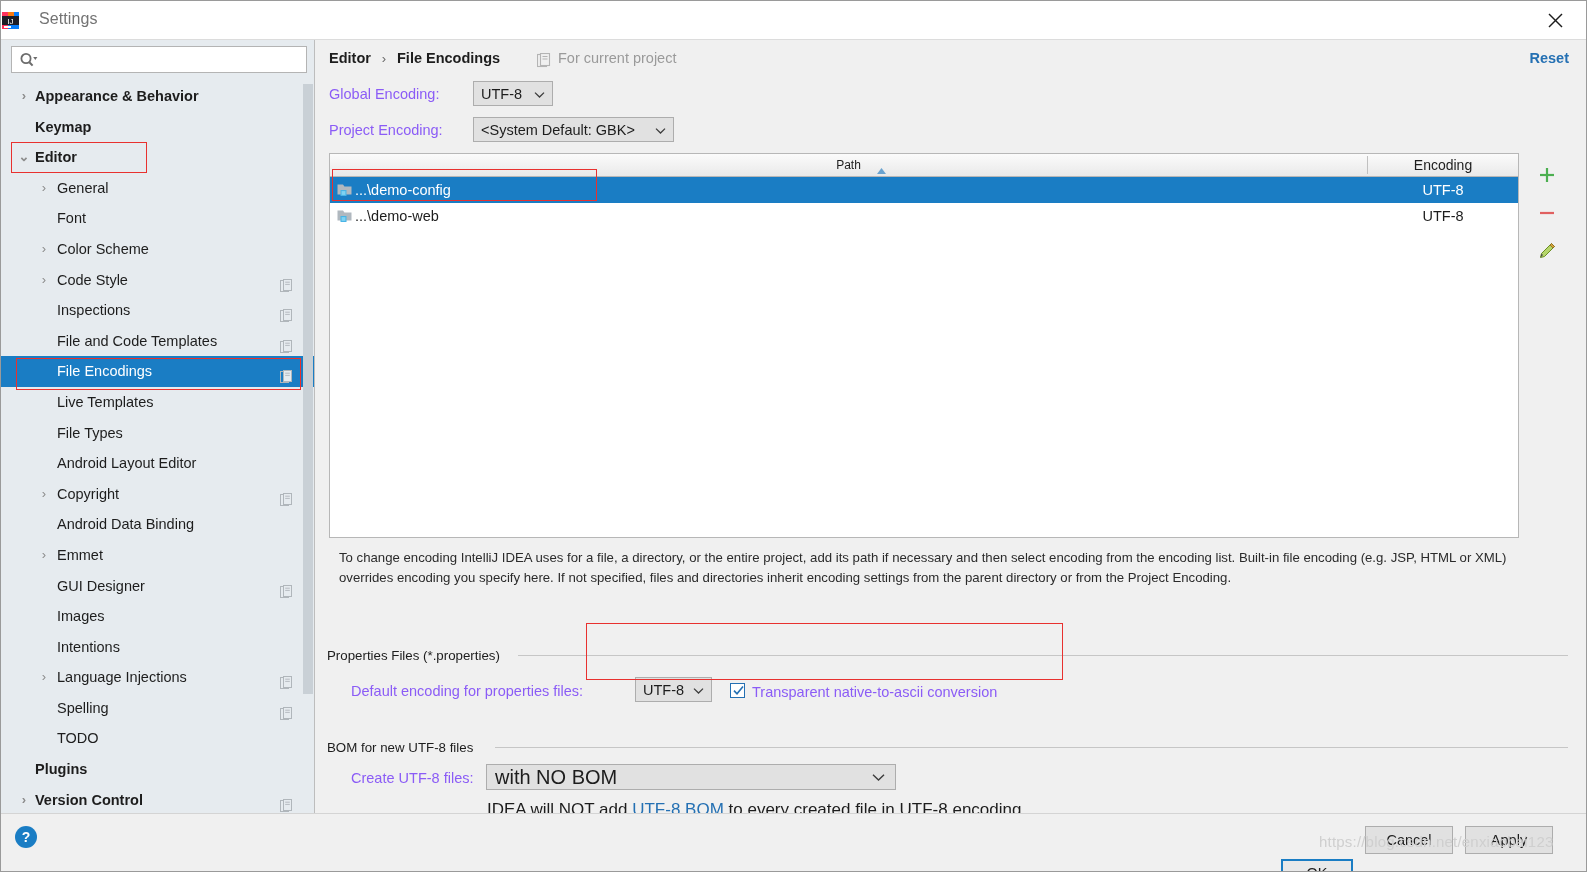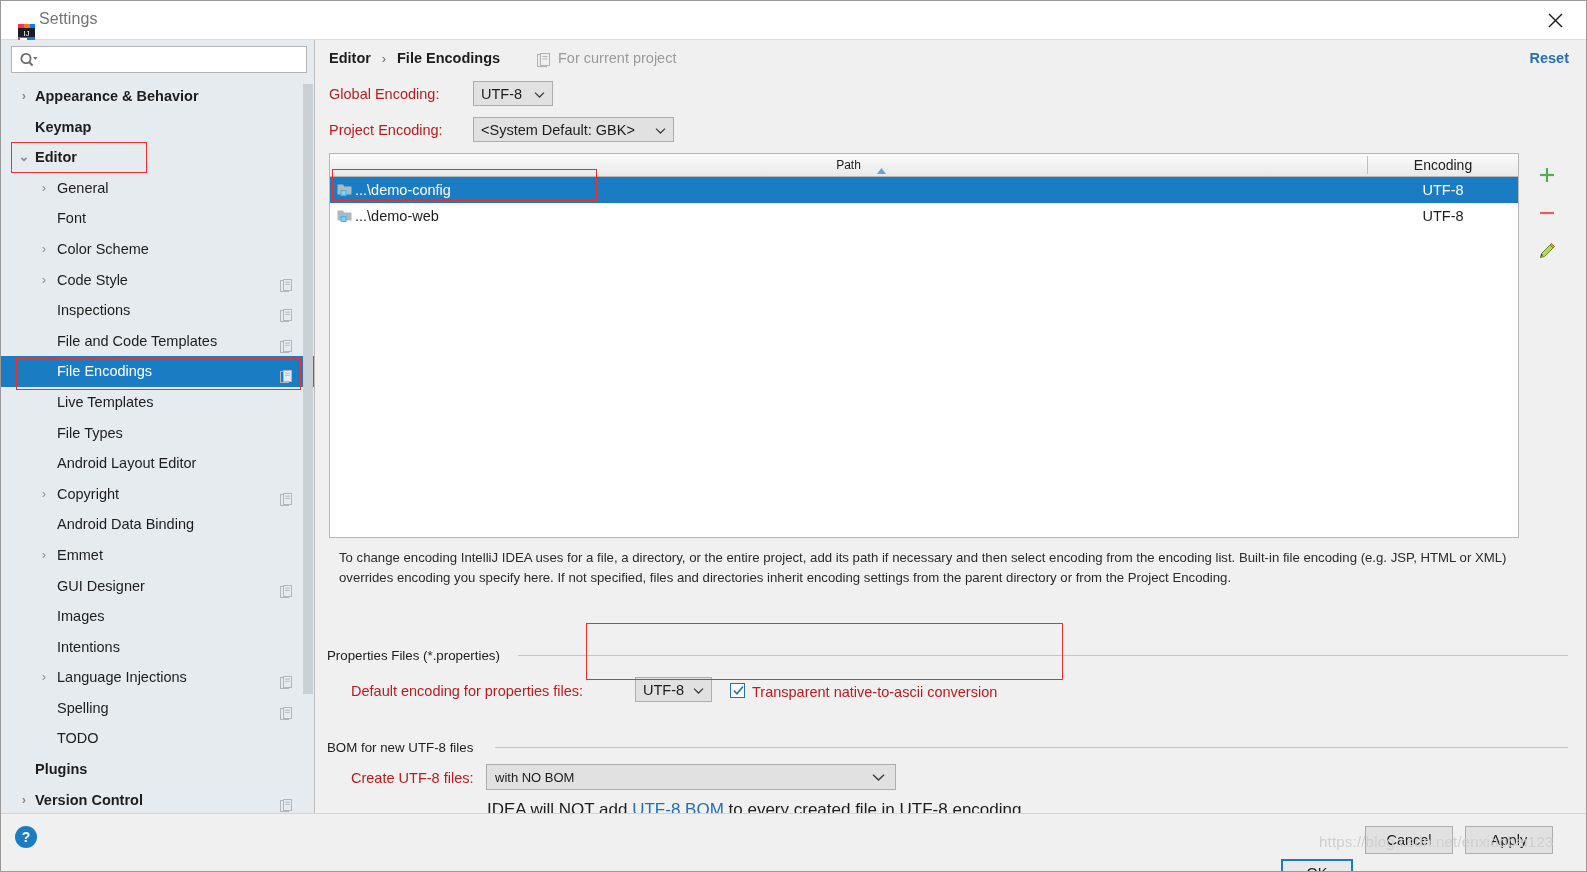--- a/index.html
+++ b/index.html
@@ -20,21 +20,21 @@
     overflow: hidden;
   }
 
   
   #titlebar {
     position: absolute; left: 0; top: 0; width: 1585px; height: 39px;
     background: #ffffff;
     border-bottom: 1px solid #dcdcdc;
   }
   #app-icon {
-    position: absolute; left: 16px; top: 10px; width: 19px; height: 19px; margin-top: 12px;
+    position: absolute; left: 0; top: 10px; width: 19px; height: 19px;
   }
   #title-text {
     position: absolute; left: 38px; top: 9px;
     font-size: 16px; color: #737373; letter-spacing: .1px;
   }
   #close-btn {
     position: absolute; right: 8px; top: 0px; width: 46px; height: 38px;
     display: flex; align-items: center; justify-content: center;
     cursor: default;
   }
@@ -106,21 +106,21 @@
   #breadcrumb { position: absolute; left: 14px; top: 10px; }
   .bc-part { font-weight: bold; font-size: 14.5px; color: #1d1d1d; }
   .bc-sep { color: #6a6a6a; margin: 0 7px; font-size: 13px; }
   #bc-note-icon { position: absolute; left: 222px; top: 13px; }
   #bc-note-text { position: absolute; left: 243px; top: 10px; color: #9a9a9a; font-size: 14.5px; }
   #reset-link {
     position: absolute; right: 17px; top: 10px;
     color: #2470b3; font-size: 14.5px; font-weight: bold; cursor: default;
   }
 
-  .form-label { position: absolute; font-size: 14.5px; color: #b91c1c; }
+  .form-label { position: absolute; font-size: 14.5px; color: #8b5cf6; }
 
   .combo {
     position: absolute; height: 25px;
     background: #e1e1e1; border: 1px solid #adadad;
     display: flex; align-items: center; cursor: default;
   }
   .combo .combo-val {
     padding-left: 7px; font-size: 14.5px; color: #1d1d1d; white-space: nowrap;
   }
   .combo .chev {
@@ -195,21 +195,21 @@
     position: absolute; width: 15px; height: 15px;
     background: #ffffff; border: 1px solid #2470b3;
   }
   #chk svg { position: absolute; left: 1px; top: 0px; }
 
   #bom-select {
     position: absolute; left: 171px; top: 690px; width: 410px; height: 26px;
     background: #e1e1e1; border: 1px solid #adadad;
     display: flex; align-items: center; cursor: default;
   }
-  #bom-select .bom-val { padding-left: 8px; font-size: 13px; }
+  #bom-select .bom-val { padding-left: 8px; font-size: 20px; }
   #bom-select .chev { position: absolute; right: 10px; top: 50%; transform: translateY(-50%); }
 
   #bom-note { position: absolute; left: 172px; top: 722px; font-size: 17px; color: #1d1d1d; }
   #bom-note .lnk { color: #2470b3; }
 
   
   #bottombar {
     position: absolute; left: 0; top: 812px; width: 1585px; height: 58px;
     background: #f0f0f0; border-top: 1px solid #d4d4d4;
   }

